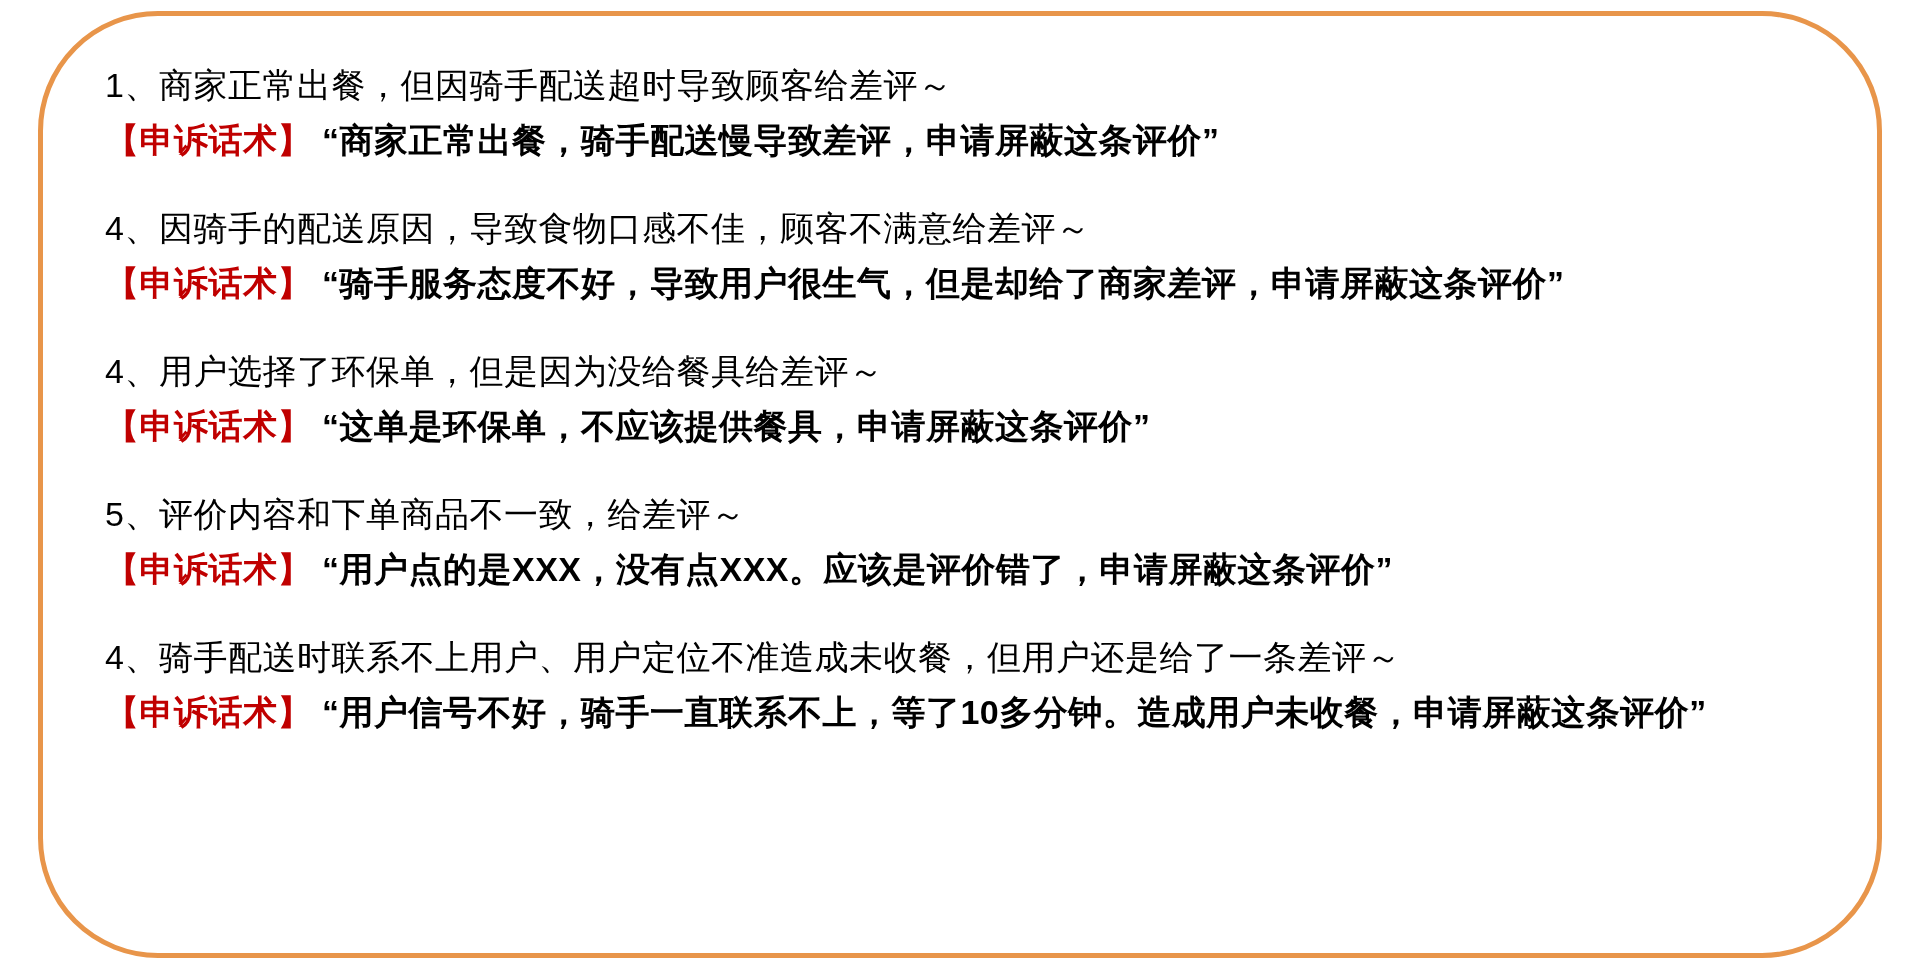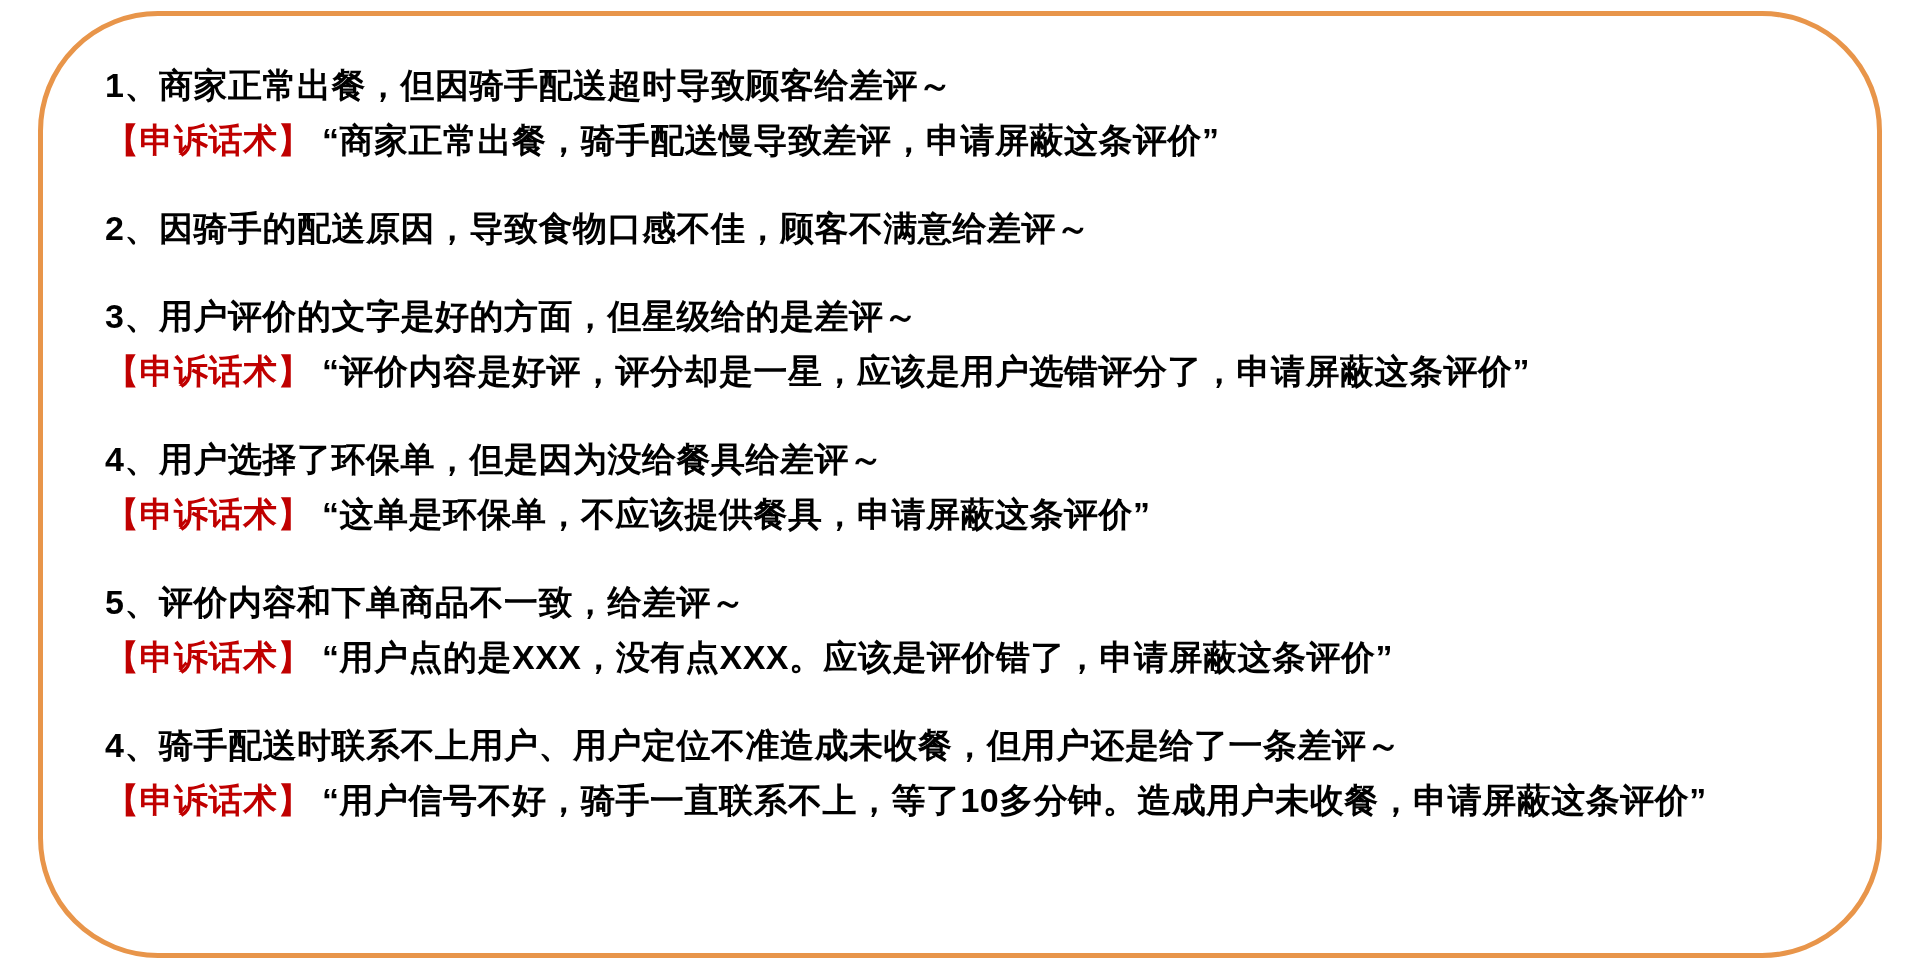--- a/index.html
+++ b/index.html
@@ -32,21 +32,21 @@
     top: 58px;
     right: 70px;
     display: flex;
     flex-direction: column;
     gap: 33px;
   }
   .item { }
   .scenario {
     font-size: 34px;
     line-height: 55px;
-    font-weight: 700;
+    font-weight: 400;
     color: #000000;
     letter-spacing: 0.5px;
     white-space: nowrap;
   }
   .script-line {
     font-size: 34px;
     line-height: 55px;
     font-weight: 700;
     color: #000000;
     letter-spacing: 0.5px;
@@ -70,30 +70,27 @@
 
     <div class="item">
       <div class="scenario">1、商家正常出餐，但因骑手配送超时导致顾客给差评～</div>
       <div class="script-line">
         <span class="appeal-label">【申诉话术】</span>
         <span class="script-text">“商家正常出餐，骑手配送慢导致差评，申请屏蔽这条评价”</span>
       </div>
     </div>
 
     <div class="item">
-      <div class="scenario">2、因骑手的配送原因，导致食物口感不佳，顾客不满意给差评～</div>
+      <div class="scenario">4、因骑手的配送原因，导致食物口感不佳，顾客不满意给差评～</div>
+      <div class="script-line">
+        <span class="appeal-label">【申诉话术】</span>
+        <span class="script-text">“骑手服务态度不好，导致用户很生气，但是却给了商家差评，申请屏蔽这条评价”</span>
+      </div>
     </div>
 
-    <div class="item">
-      <div class="scenario">3、用户评价的文字是好的方面，但星级给的是差评～</div>
-      <div class="script-line">
-        <span class="appeal-label">【申诉话术】</span>
-        <span class="script-text">“评价内容是好评，评分却是一星，应该是用户选错评分了，申请屏蔽这条评价”</span>
-      </div>
-    </div>
 
     <div class="item">
       <div class="scenario">4、用户选择了环保单，但是因为没给餐具给差评～</div>
       <div class="script-line">
         <span class="appeal-label">【申诉话术】</span>
         <span class="script-text">“这单是环保单，不应该提供餐具，申请屏蔽这条评价”</span>
       </div>
     </div>
 
     <div class="item">

